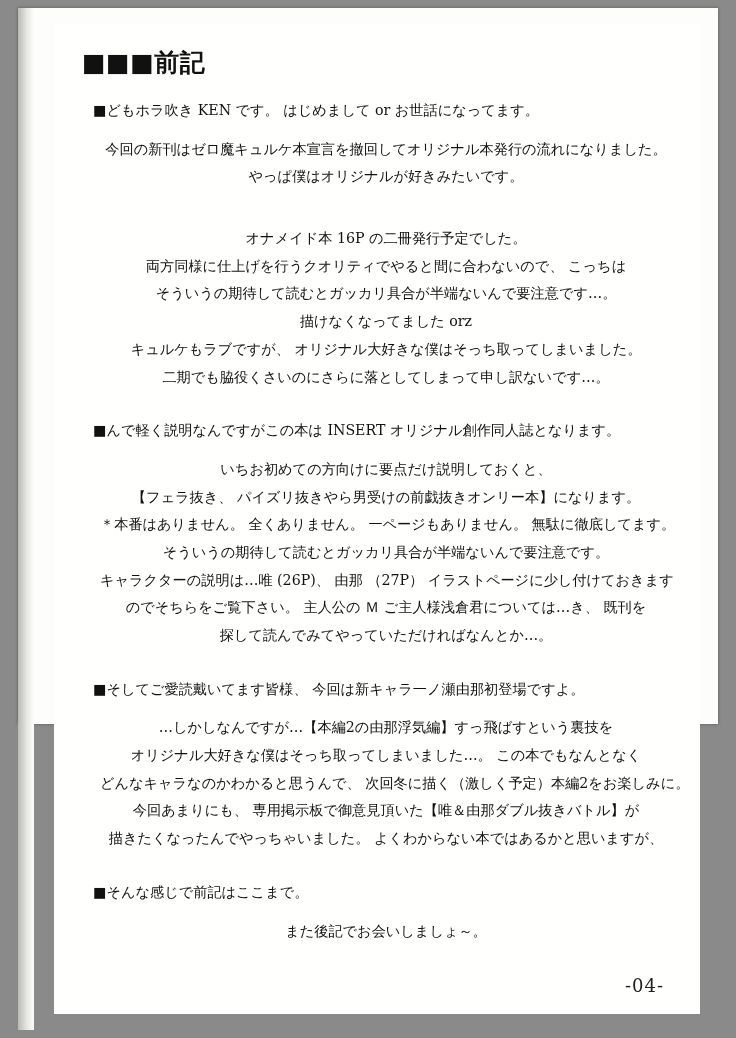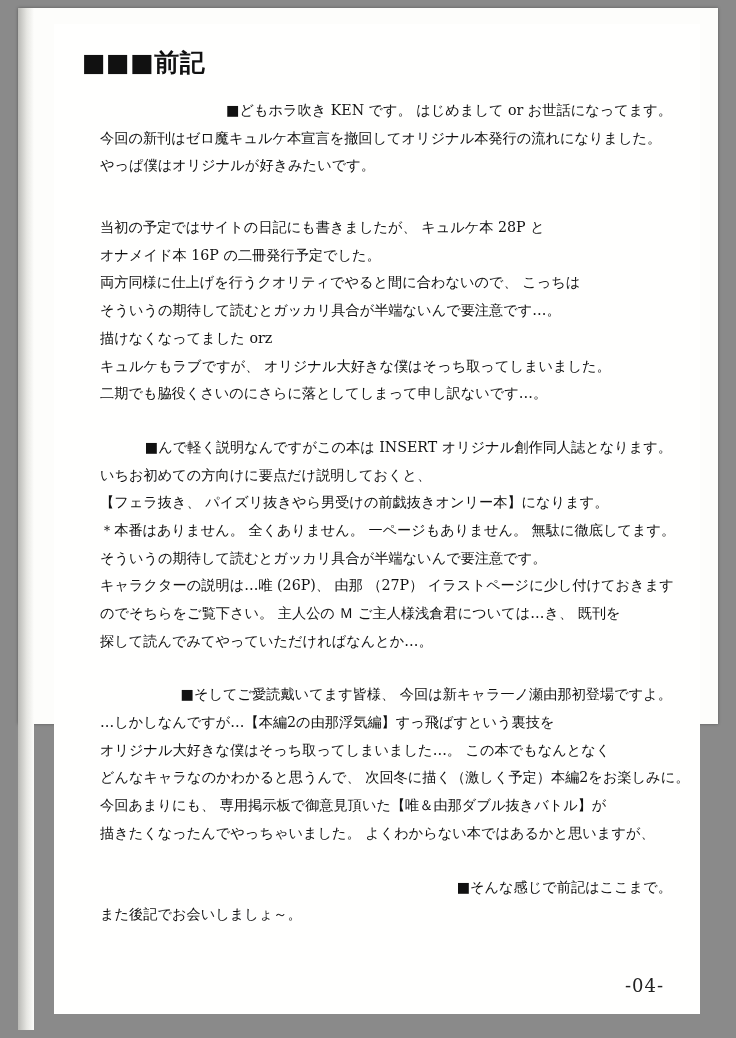--- a/index.html
+++ b/index.html
@@ -60,31 +60,31 @@
     white-space: nowrap;
   }
   .block {
     margin-bottom: 26px;
   }
   .para-lead {
     font-family: "DejaVu Serif", "Liberation Serif", serif;
     font-size: 14.2px;
     line-height: 1.95;
     color: #111;
-    margin: 0;
+    margin: 11px;
     white-space: nowrap;
-    text-align: right;
   }
   .para-line {
     font-family: "DejaVu Serif", "Liberation Serif", serif;
     font-size: 14.2px;
     line-height: 1.95;
     color: #111;
     margin: 0 0 0 18px;
     white-space: nowrap;
+    text-align: center;
   }
   .spacer-sm { height: 8px; }
   .page-number {
     position: absolute;
     right: 36px;
     bottom: 18px;
     font-family: "DejaVu Serif", "Liberation Serif", serif;
     font-size: 18px;
     color: #222;
     letter-spacing: 1px;
@@ -103,21 +103,20 @@
 
         <div class="block">
           <p class="para-lead">■どもホラ吹き KEN です。 はじめまして or お世話になってます。</p>
           <p class="para-line">今回の新刊はゼロ魔キュルケ本宣言を撤回してオリジナル本発行の流れになりました。</p>
           <p class="para-line">やっぱ僕はオリジナルが好きみたいです。</p>
         </div>
 
         <div class="spacer-sm"></div>
 
         <div class="block">
-          <p class="para-line">当初の予定ではサイトの日記にも書きましたが、 キュルケ本 28P と</p>
           <p class="para-line">オナメイド本 16P の二冊発行予定でした。</p>
           <p class="para-line">両方同様に仕上げを行うクオリティでやると間に合わないので、 こっちは</p>
           <p class="para-line">そういうの期待して読むとガッカリ具合が半端ないんで要注意です…。</p>
           <p class="para-line">描けなくなってました orz</p>
           <p class="para-line">キュルケもラブですが、 オリジナル大好きな僕はそっち取ってしまいました。</p>
           <p class="para-line">二期でも脇役くさいのにさらに落としてしまって申し訳ないです…。</p>
         </div>
 
         <div class="block">
           <p class="para-lead">■んで軽く説明なんですがこの本は INSERT オリジナル創作同人誌となります。</p>

